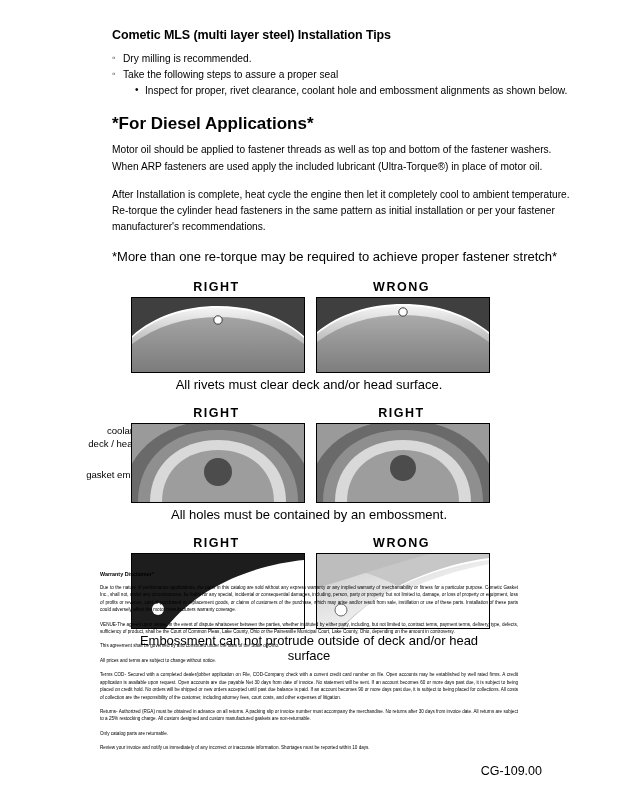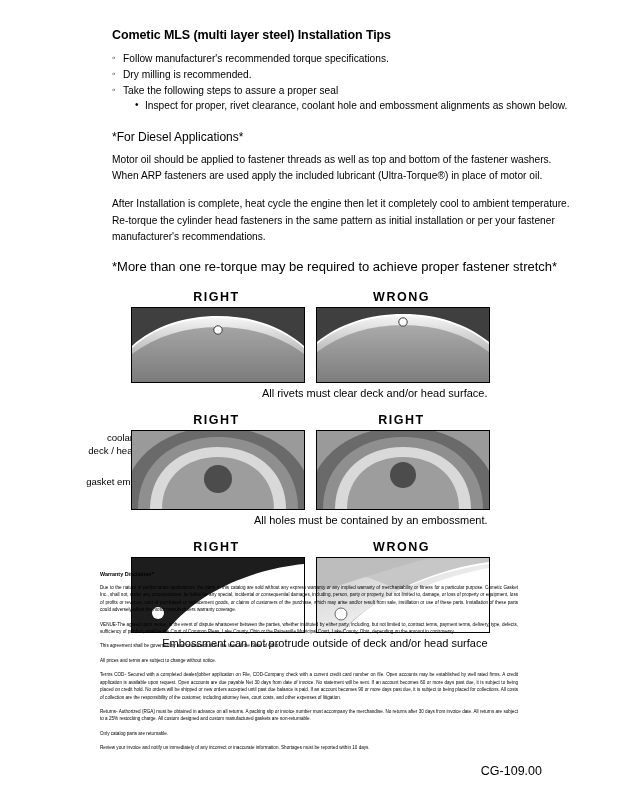--- a/index.html
+++ b/index.html
@@ -58,22 +58,22 @@
     padding-left: 10px;
   }
   ul.subtips > li::before {
     content: "\2022";
     position: absolute;
     left: 0;
     top: -1px;
     font-size: 10px;
   }
   h2.subtitle {
-    font-size: 12px;
-    font-weight: normal;
+    font-size: 17px;
+    font-weight: bold;
     margin: 16px 0 8px 72px;
   }
   p.body {
     font-size: 10.2px;
     line-height: 1.58;
     margin: 0 0 0 72px;
     max-width: 470px;
   }
   p.body + p.body {
     margin-top: 12px;
@@ -108,23 +108,23 @@
     height: 74px;
     border: 1px solid #000;
     position: relative;
     overflow: hidden;
     background: #ffffff;
   }
   .figbox.tall {
     height: 78px;
   }
   .caption {
-    font-size: 11px;
+    font-size: 13px;
     margin: 4px 0 0 0;
-    text-align: right;
+    text-align: center;
     padding-left: 0;
   }
   .caprow {
     display: flex;
     justify-content: center;
   }
   .capinner {
     width: 357px;
   }
 
@@ -155,23 +155,20 @@
   }
 </style>
 </head>
 <body>
 
 <div class="page">
 
   <h1 class="title">Cometic MLS (multi layer steel) Installation Tips</h1>
 
   <ul class="tips">
-    <li>
-      <span>Follow manufacturer's recommended torque specifications.</span>
-    </li>
     <li>
       <span>Dry milling is recommended.</span>
     </li>
     <li>
       <span>Take the following steps to assure a proper seal</span>
       <ul class="subtips">
         <li>
           <span>Inspect for proper, rivet clearance, coolant hole and embossment alignments as shown below.</span>
         </li>
       </ul>

